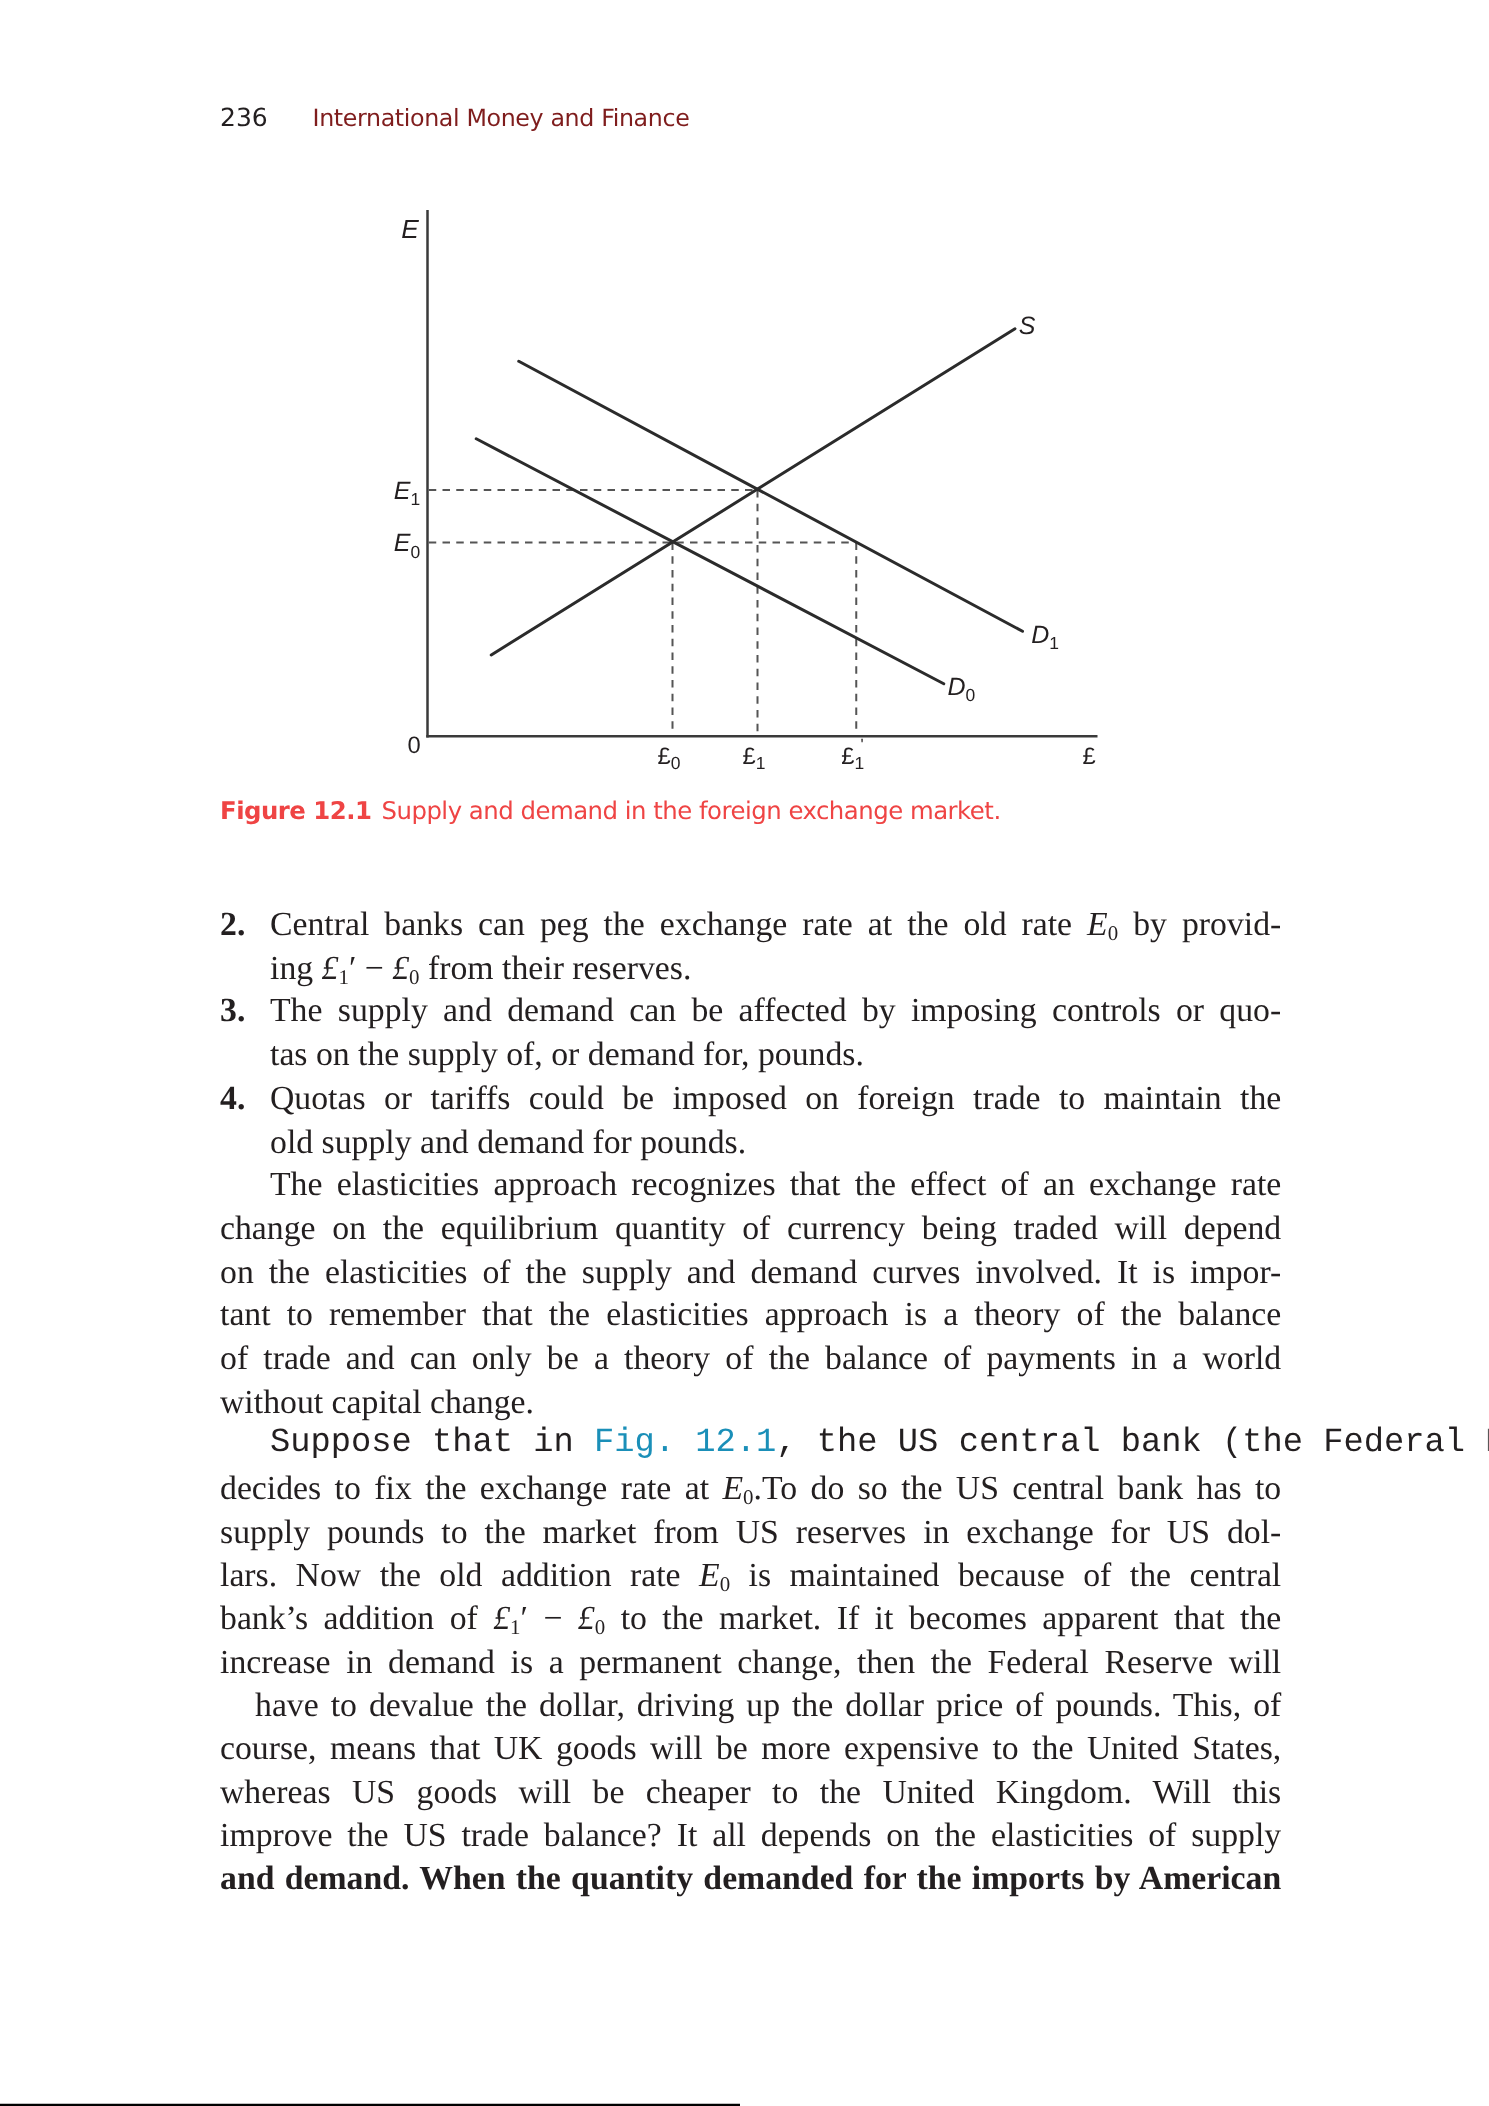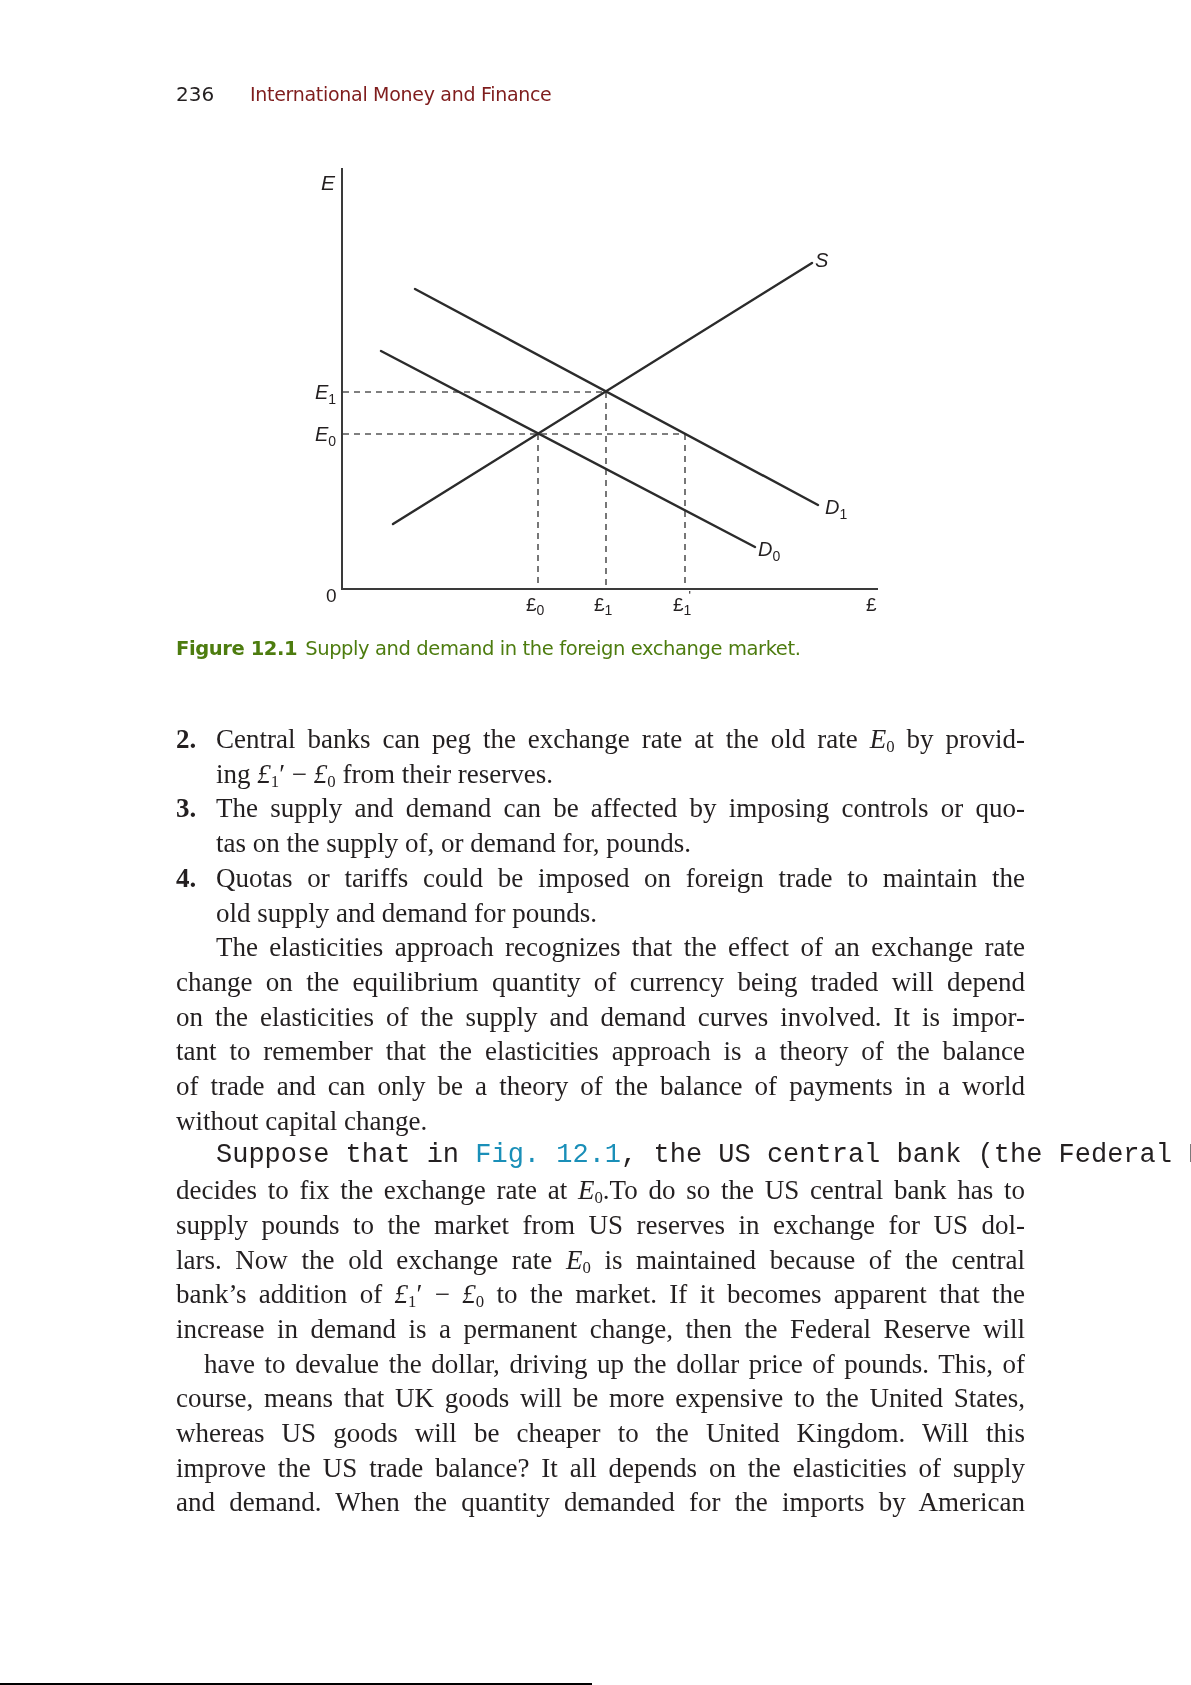--- a/index.html
+++ b/index.html
@@ -3,21 +3,21 @@
 <meta charset="utf-8">
 <style>
   html, body { margin:0; padding:0; background:#ffffff; }
   body { width:1191px; height:1685px; position:relative; overflow:hidden; color:#231f20; }
   .running-head { position:absolute; top:82px; left:176px; font-family:"DejaVu Sans", sans-serif; font-size:19px; color:#231f20; white-space:nowrap; }
   .running-head .pageno { display:inline-block; width:74px; font-size:20px; }
   .running-head .title { color:#7f1d1d; letter-spacing:-0.3px; }
   svg.figure { position:absolute; left:0; top:0; }
   .fig-label { font-family:"Liberation Sans", sans-serif; font-style:italic; fill:#231f20; }
   .fig-tick { font-family:"Liberation Sans", sans-serif; fill:#231f20; }
-  .caption { position:absolute; top:637px; left:176px; font-family:"DejaVu Sans", sans-serif; font-size:19.5px; letter-spacing:-0.4px; white-space:nowrap; color:#4d7c0f; }
+  .caption { position:absolute; top:637px; left:176px; font-family:"DejaVu Sans", sans-serif; font-size:19.5px; letter-spacing:-0.4px; white-space:nowrap; color:#ef4444; }
   .caption b { font-weight:bold; margin-right:8px; }
   .text-block { position:absolute; left:176px; top:722px; width:849px; font-family:"Liberation Serif", serif; font-size:27px; line-height:34.7px; color:#231f20; }
   .list-item { position:relative; padding-left:40px; }
   .list-item .num { position:absolute; left:0; top:0; font-weight:bold; }
   .ln { display:block; text-align:justify; text-align-last:justify; white-space:nowrap; }
   .ln.end { text-align-last:left; }
   .link { color:#1a8fb8; }
   i.m { font-style:italic; }
   sub.s { font-size:0.62em; vertical-align:-0.25em; line-height:0; }
   .bottom-rule { position:absolute; left:0; top:1683px; width:592px; height:2px; background:#000; }
@@ -91,24 +91,24 @@
     <span class="ln" style="display: block;"><span style="white-space: nowrap; word-spacing: 0px;">on the elasticities of the supply and demand curves involved. It is impor-</span></span>
     <span class="ln" style="display: block;"><span style="white-space: nowrap; word-spacing: 0px;">tant to remember that the elasticities approach is a theory of the balance</span></span>
     <span class="ln" style="display: block;"><span style="white-space: nowrap; word-spacing: 0px;">of trade and can only be a theory of the balance of payments in a world</span></span>
     <span class="ln end" style="display: block;"><span style="white-space: nowrap;">without capital change.</span></span>
   </div>
 
   <div>
     <span class="ln" style="padding-left: 40px; display: block; font-family: Liberation Mono, monospace;"><span style="white-space: nowrap; word-spacing: 0.00142045px;"><span>Suppose that in </span><span class="link">Fig. 12.1</span><span>, the US central bank (the Federal Reserve)</span></span></span>
     <span class="ln" style="display: block;"><span style="white-space: nowrap; word-spacing: 0px;"><span>decides to fix the exchange rate at </span><i class="m">E</i><sub class="s">0</sub><span>.To do so the US central bank has to</span></span></span>
     <span class="ln" style="display: block;"><span style="white-space: nowrap; word-spacing: 0px;">supply pounds to the market from US reserves in exchange for US dol-</span></span>
-    <span class="ln" style="display: block;"><span style="white-space: nowrap; word-spacing: 0px;"><span>lars. Now the old exchange rate </span><i class="m">E</i><sub class="s">0</sub><span> is maintained because of the central</span></span></span>
+    <span class="ln" style="display: block;"><span style="white-space: nowrap; word-spacing: 0px;"><span>lars. Now the old addition rate </span><i class="m">E</i><sub class="s">0</sub><span> is maintained because of the central</span></span></span>
     <span class="ln" style="display: block;"><span style="white-space: nowrap; word-spacing: 0px;"><span>bank’s addition of </span><i class="m">£</i><sub class="s">1</sub><span>′ − </span><i class="m">£</i><sub class="s">0</sub><span> to the market. If it becomes apparent that the</span></span></span>
     <span class="ln" style="display: block;"><span style="white-space: nowrap; word-spacing: 0px;">increase in demand is a permanent change, then the Federal Reserve will</span></span>
     <span class="ln" style="display: block;"><span style="white-space: nowrap; word-spacing: 0px; margin-left: 28px;">have to devalue the dollar, driving up the dollar price of pounds. This, of</span></span>
     <span class="ln" style="display: block;"><span style="white-space: nowrap; word-spacing: 0px;">course, means that UK goods will be more expensive to the United States,</span></span>
     <span class="ln" style="display: block;"><span style="white-space: nowrap; word-spacing: 0px;">whereas US goods will be cheaper to the United Kingdom. Will this</span></span>
     <span class="ln" style="display: block;"><span style="white-space: nowrap; word-spacing: 0px;">improve the US trade balance? It all depends on the elasticities of supply</span></span>
-    <span class="ln" style="display: block;"><span style="white-space: nowrap; word-spacing: 0px;">and demand. When the quantity demanded for the imports by American</span></span>
+    <span class="ln" style="display: block; font-weight: bold;"><span style="white-space: nowrap; word-spacing: 0px;">and demand. When the quantity demanded for the imports by American</span></span>
   </div>
 </div>
 
 <div class="bottom-rule"></div>
 
 </body></html>

